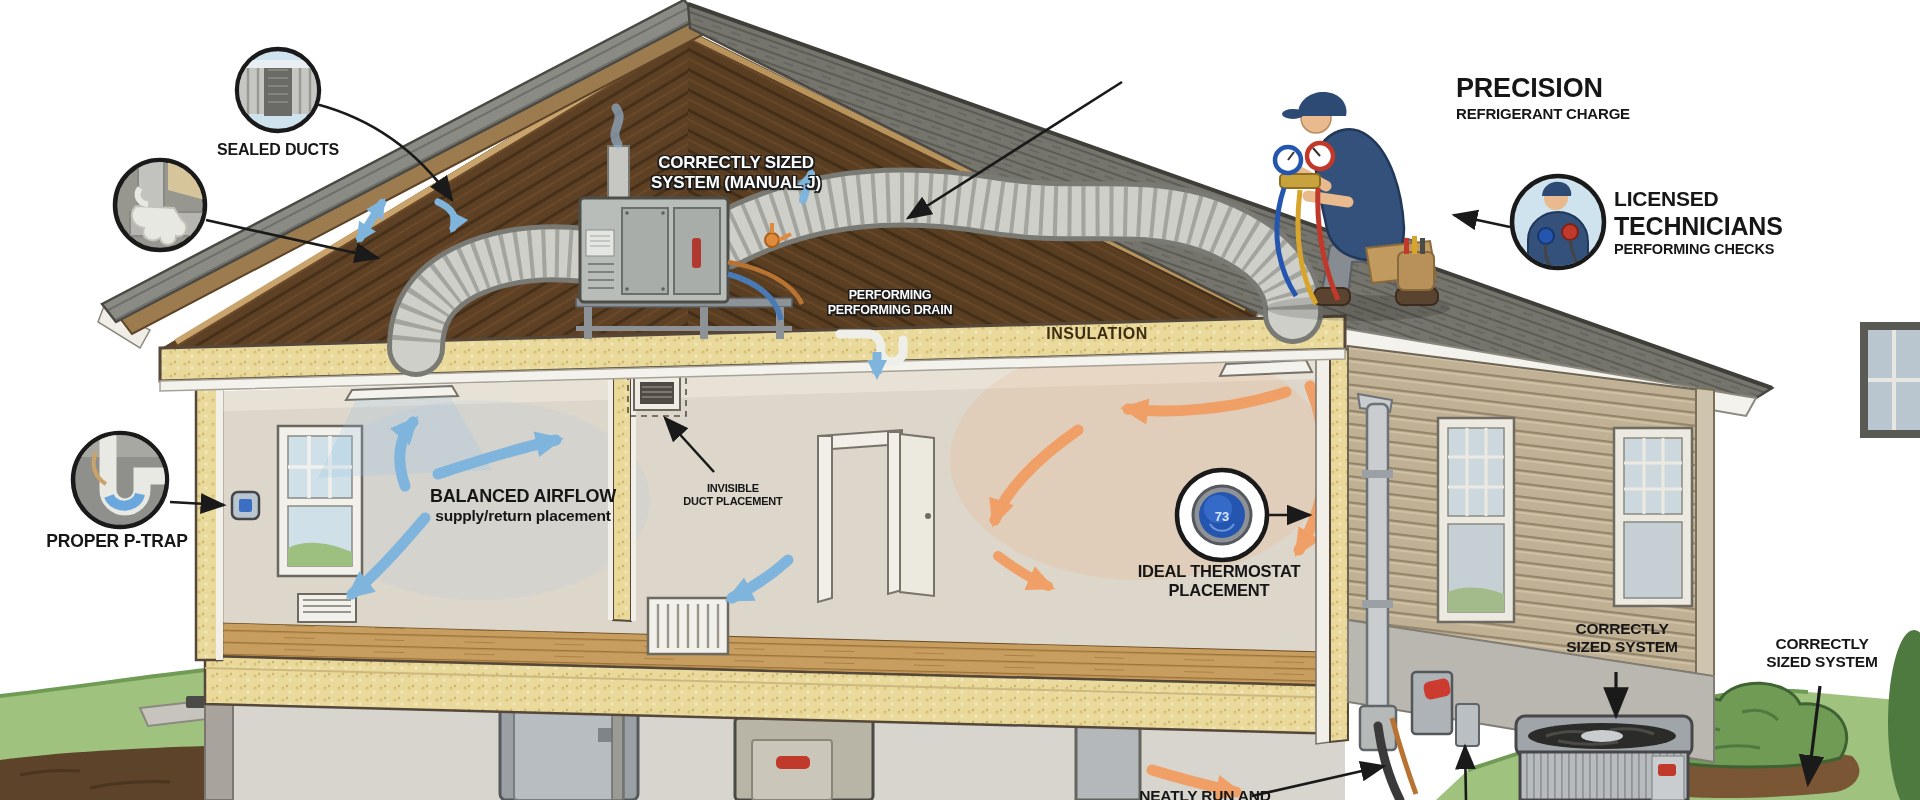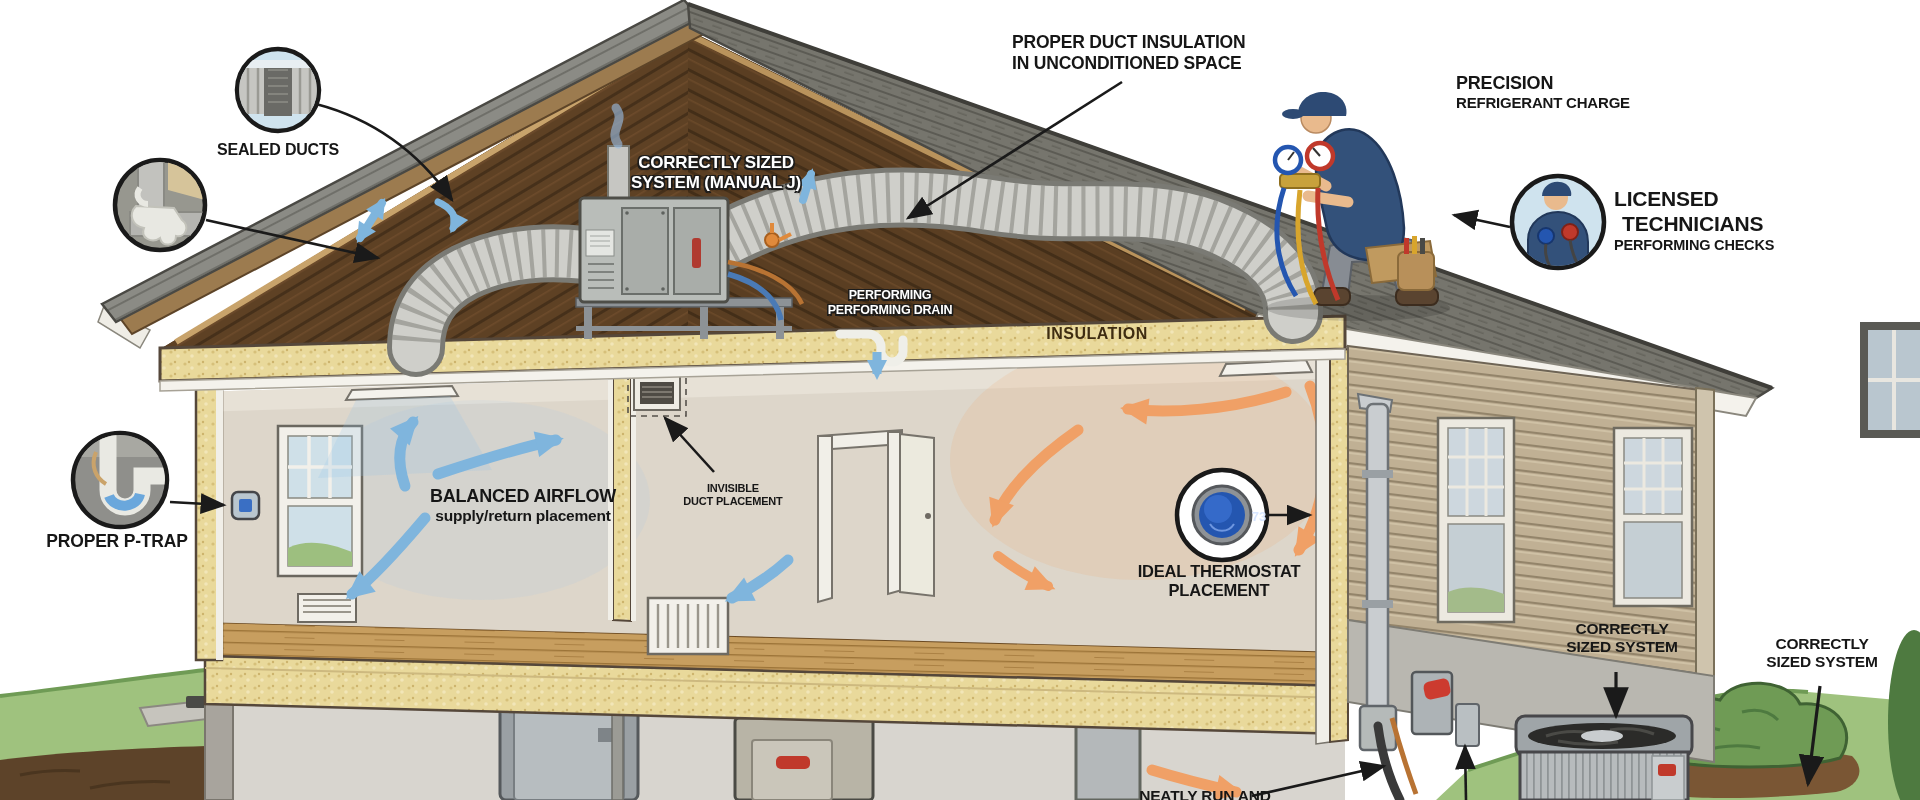--- a/index.html
+++ b/index.html
@@ -6,21 +6,21 @@
   .stage{position:relative;width:1920px;height:800px;font-family:"Liberation Sans",sans-serif;}
   svg{position:absolute;left:0;top:0;}
   .lbl{position:absolute;color:var(--label,#161616);font-weight:900;text-align:center;
        letter-spacing:-0.2px;line-height:1.18;white-space:nowrap;transform:translateX(-50%);}
   .lbl-left{transform:none;text-align:left;}
   .lbl-white{color:#fff;text-shadow:-1.5px -1.5px 0 #1c1c1c,1.5px -1.5px 0 #1c1c1c,
        -1.5px 1.5px 0 #1c1c1c,1.5px 1.5px 0 #1c1c1c,0 2px 2px rgba(0,0,0,.6);}
   .sub{font-weight:600;}
   .c-blue{stroke:var(--blue-arrow);}  .c-blue-f{fill:var(--blue-arrow);}
   .c-orange{stroke:var(--orange-arrow);} .c-orange-f{fill:var(--orange-arrow);}
-  .thermo-reading{position:absolute;color:#d8e6ff;font-weight:700;transform:translate(-50%,-50%);margin-left:37px;}
+  .thermo-reading{position:absolute;color:#d8e6ff;font-weight:700;transform:translate(-50%,-50%);}
 </style>
 </head>
 <body>
 
 <div class="stage">
 
 <svg width="1920" height="800" viewBox="0 0 1920 800">
 <defs>
   <pattern id="plankL" width="18" height="18" patternUnits="userSpaceOnUse" patternTransform="rotate(-31)">
     <rect width="18" height="18" fill="#5e4124"></rect>
@@ -455,45 +455,41 @@
   <path d="M1616,672 L1616,716" stroke-width="3.2" marker-end="url(#mb)"></path>
   <path d="M1820,686 L1808,784" stroke-width="3.2" marker-end="url(#mb)"></path>
   <path d="M1252,796 L1384,766" marker-end="url(#mb)"></path>
   <path d="M1466,800 L1465,746" marker-end="url(#mb)"></path>
 </g>
 </svg>
 
 <div class="lbl" style="left:278px;top:141px;font-size:16px;">SEALED DUCTS</div>
 
 
-<div class="lbl lbl-white" style="left:716px;top:153px;font-size:17px;transform:translateX(-50%);">
+<div class="lbl lbl-white" style="left:736px;top:153px;font-size:17px;transform:translateX(-50%);">
   <div>CORRECTLY SIZED</div>
   <div>SYSTEM (MANUAL J)</div>
 </div>
 
-<div class="lbl lbl-left" style="left:1012px;top:32px;font-size:17.5px;">
-  <div>PROPER DUCT INSULATION</div>
-  <div>IN UNCONDITIONED SPACE</div>
-</div>
 
 <div class="lbl lbl-white" style="left:890px;top:288px;font-size:12.5px;">
   <div>PERFORMING</div>
   <div>PERFORMING DRAIN</div>
 </div>
 
 <div class="lbl" style="left:1097px;top:325px;font-size:16px;color:#3f2d12;letter-spacing:0.5px;">INSULATION</div>
 
 <div class="lbl lbl-left" style="left:1456px;top:73px;">
-  <div style="font-size:18px;">PRECISION</div>
+  <div style="font-size:27px;">PRECISION</div>
   <div style="font-size:15px;">REFRIGERANT CHARGE</div>
 </div>
 
 <div class="lbl lbl-left" style="left:1614px;top:187px;">
   <div style="font-size:21px;">LICENSED</div>
-  <div style="font-size:21px;margin-left:8px;">TECHNICIANS</div>
+  <div style="font-size:25px;">TECHNICIANS</div>
   <div style="font-size:14.5px;">PERFORMING CHECKS</div>
 </div>
 
 <div class="lbl" style="left:117px;top:531px;font-size:17.5px;">PROPER P-TRAP</div>
 
 <div class="lbl" style="left:493px;top:486px;margin-left:30px;">
   <div style="font-size:18px;">BALANCED AIRFLOW</div>
   <div class="sub" style="font-size:15.5px;">supply/return placement</div>
 </div>
 

